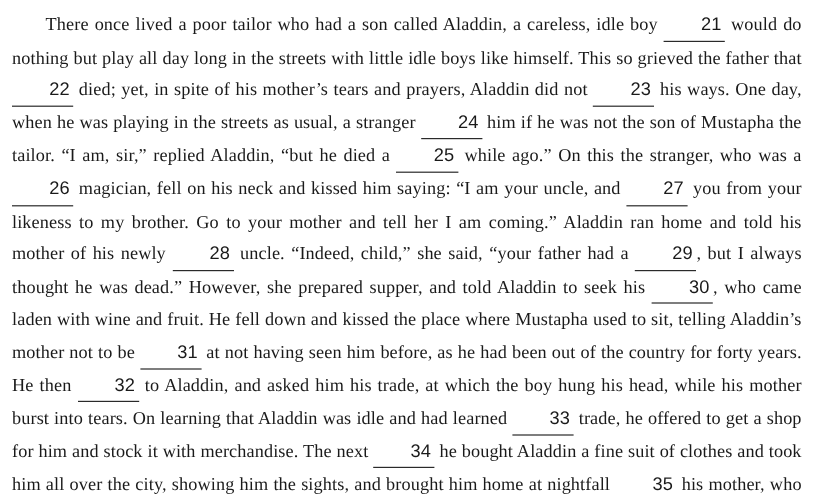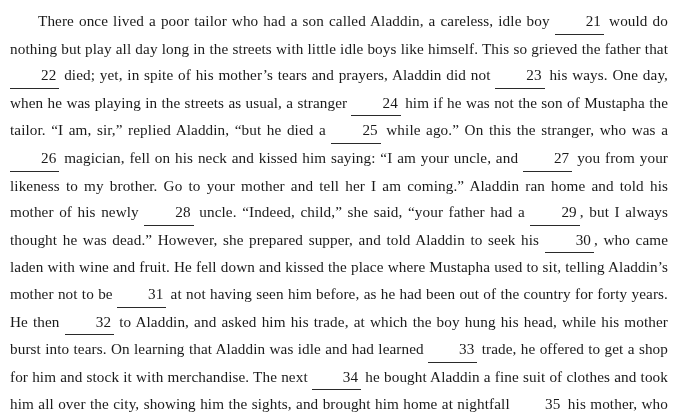--- a/index.html
+++ b/index.html
@@ -27,21 +27,21 @@
   }
   #passage p {
     margin: 0;
     text-indent: 28px;
   }
   .blank {
     display: inline-block;
     white-space: nowrap;
     padding: 0 3px;
     border-bottom: 1.3px solid #2a2a2a;
-    font-family: Liberation Serif, serif;
+    font-family: Liberation Sans, sans-serif;
     position: relative;
     top: -1px;
   }
   .blank span {
     position: relative;
     top: 1px;
   }
 </style>
 </head>
 <body>

